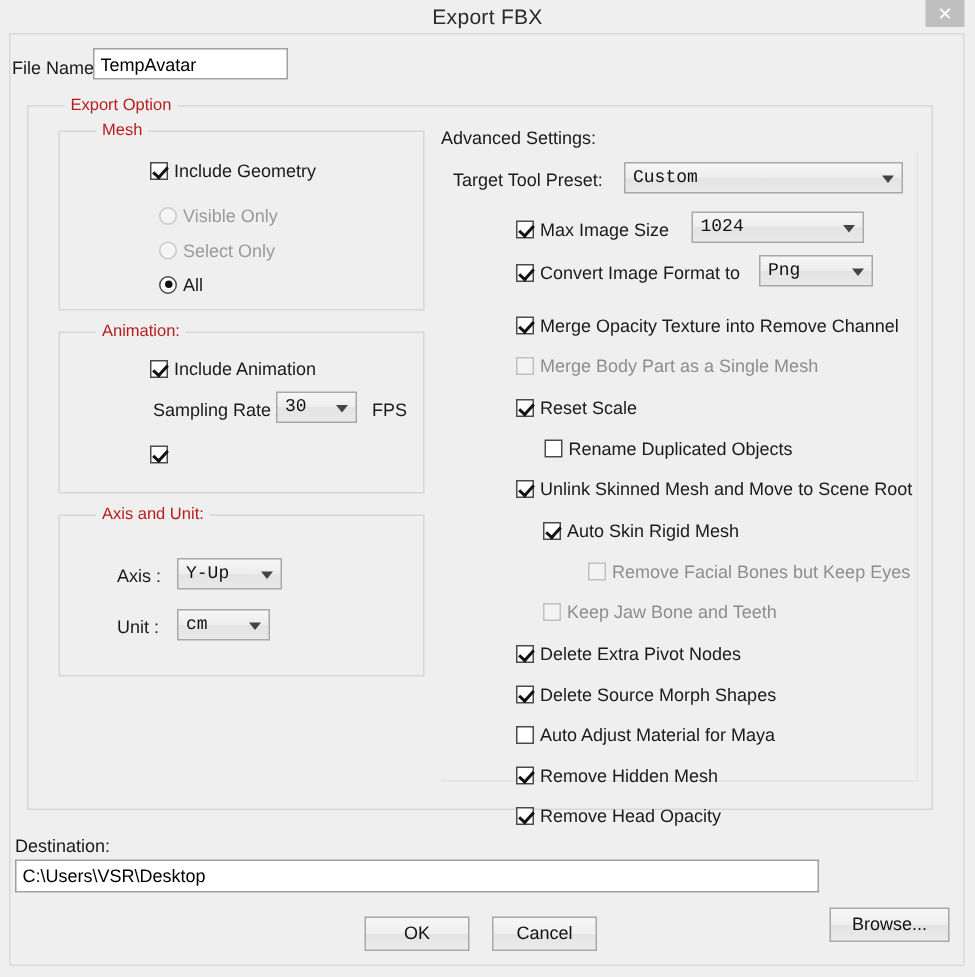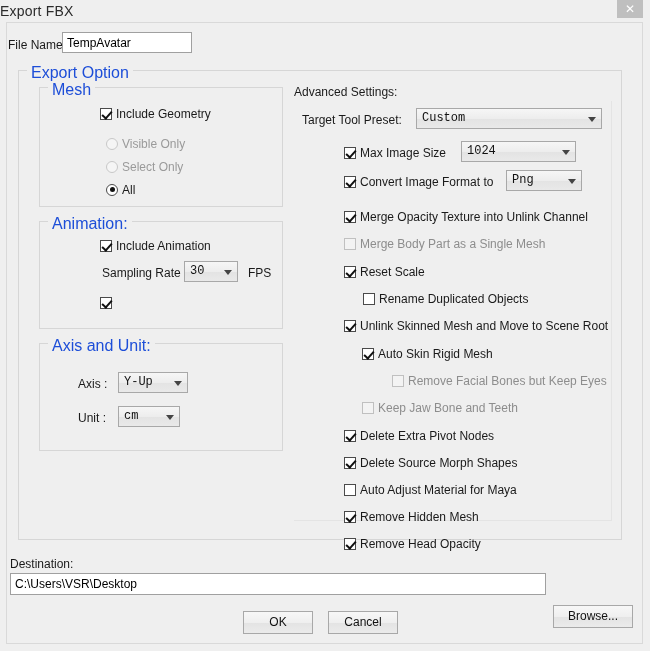--- a/index.html
+++ b/index.html
@@ -13,21 +13,21 @@
     color: #1a1a1a;
     overflow: hidden;
     position: relative;
   }
   .titlebar {
     position: absolute; top: 0; left: 0; width: 650px; height: 22px;
     background: #efefef;
   }
   .title-text {
     position: absolute; top: 3px; left: 0; width: 650px;
-    font-size: 14px; color: #2b2b2b;
+    text-align: center; font-size: 14px; color: #2b2b2b;
     letter-spacing: 0.2px;
   }
   .close-btn {
     position: absolute; top: 0px; right: 7px;
     width: 26px; height: 18px;
     background: #bfbfbf;
     color: #ffffff;
     font-size: 12px;
     line-height: 18px;
     text-align: center;
@@ -59,25 +59,25 @@
   #filename-input { left: 62px; top: 32px; width: 130px; height: 21px; }
 
   
   .group {
     position: absolute;
     border: 1px solid #d6d6d6;
     box-sizing: border-box;
   }
   .group > .group-title {
     position: absolute;
-    top: -7px; left: 8px;
+    top: -7px; left: 24px;
     background: #efefef;
     padding: 0 4px;
-    font-size: 16px;
-    color: #1d4ed8;
+    font-size: 11px;
+    color: #b91c1c;
     white-space: nowrap;
   }
   #grp-export-option { left: 18px; top: 70px; width: 604px; height: 470px; }
   #grp-mesh      { left: 20px; top: 16px;  width: 244px; height: 120px; }
   #grp-animation { left: 20px; top: 150px; width: 244px; height: 108px; }
   #grp-axisunit  { left: 20px; top: 272px; width: 244px; height: 108px; }
 
   .adv-panel {
     position: absolute;
     left: 275px; top: 8px; width: 320px; height: 448px;
@@ -262,21 +262,21 @@
 
       <div class="cb-row" style="left:50px; top:73px;">
         <span class="cbox checked"></span><span class="txt">Convert Image Format to</span>
       </div>
       <div class="ddl" style="left:212px; top:69px; width:76px; height:21px;">
         <span class="val" style="line-height:19px;">Png</span>
         <span class="chev"></span>
       </div>
 
       <div class="cb-row" style="left:50px; top:108px;">
-        <span class="cbox checked"></span><span class="txt">Merge Opacity Texture into Unlink Channel</span>
+        <span class="cbox checked"></span><span class="txt">Merge Opacity Texture into Remove Channel</span>
       </div>
       <div class="cb-row disabled" style="left:50px; top:135px;">
         <span class="cbox disabled"></span><span class="txt">Merge Body Part as a Single Mesh</span>
       </div>
       <div class="cb-row" style="left:50px; top:163px;">
         <span class="cbox checked"></span><span class="txt">Reset Scale</span>
       </div>
       <div class="cb-row" style="left:50px; top:190px;margin-left:19px;">
         <span class="cbox"></span><span class="txt">Rename Duplicated Objects</span>
       </div>

